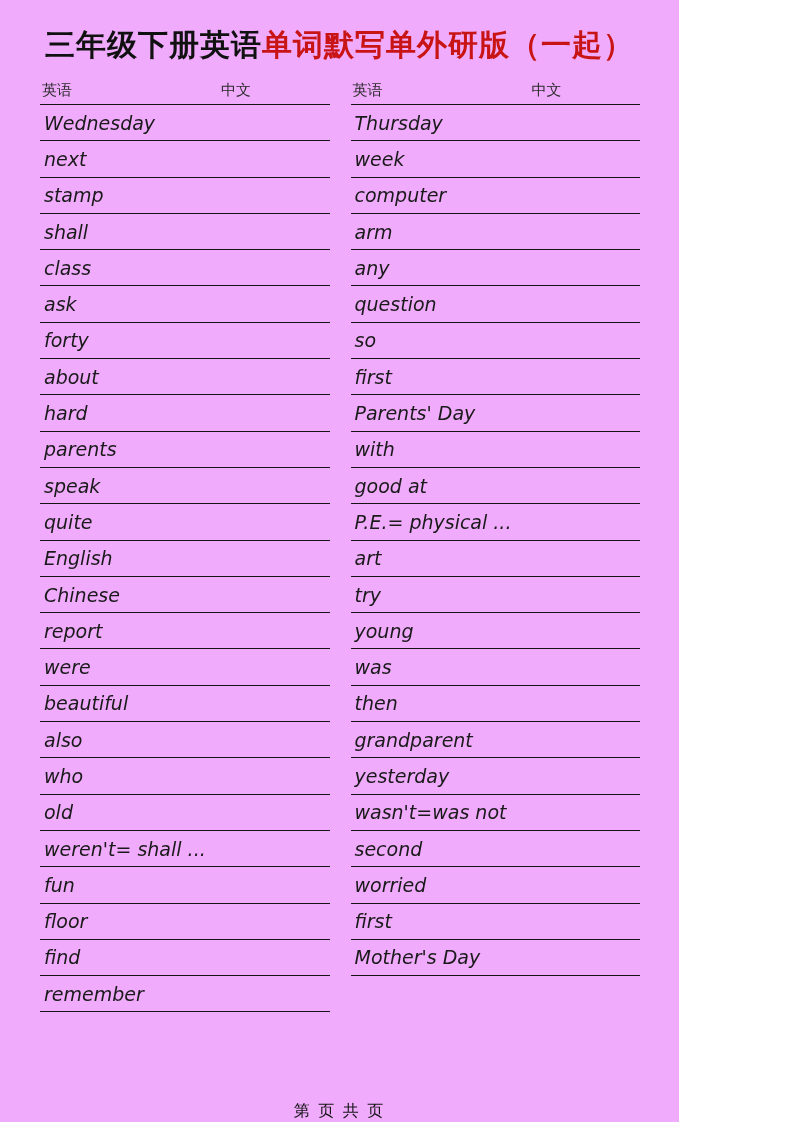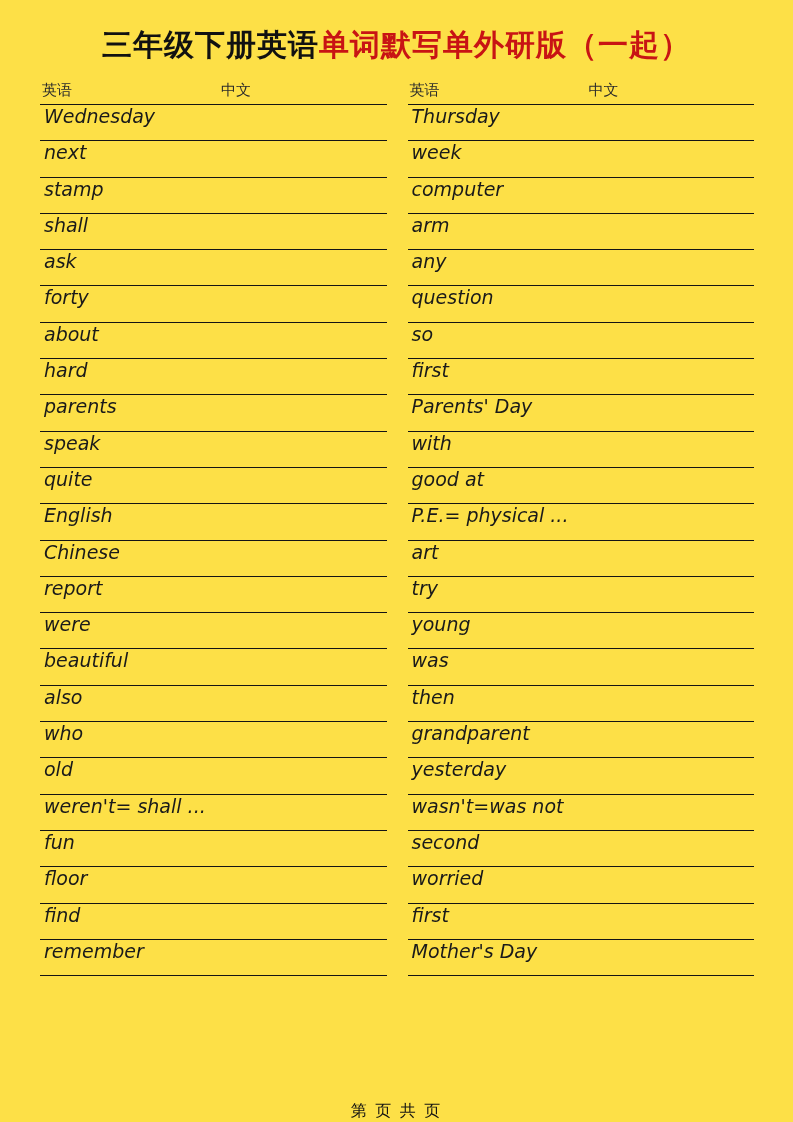--- a/index.html
+++ b/index.html
@@ -1,21 +1,21 @@
 <!DOCTYPE html>
 <html><head>
 <meta charset="utf-8">
 <style>
   * { margin: 0; padding: 0; box-sizing: border-box; }
   html, body { background: #ffffff; }
   .page {
     position: relative;
-    width: 793px;
+    width: 679px;
     height: 1122px;
-    background: #fde047;
+    background: #f0abfc;
     overflow: hidden;
     font-family: "Liberation Sans", sans-serif;
   }
   .title {
     padding-top: 25px;
     text-align: center;
     font-size: 30px;
     font-weight: bold;
     letter-spacing: 1px;
     color: #111111;
@@ -38,21 +38,21 @@
     font-family: "Liberation Serif", "DejaVu Serif", serif;
     font-size: 15px;
     color: #2b2b2b;
   }
   .col-header .h-en { width: 181px; padding-left: 2px; }
   .col-header .h-zh { }
   .row {
     height: 36.3px;
     border-bottom: 1.5px solid #141414;
     display: flex;
-    align-items: flex-start;
+    align-items: center;
   }
   .word {
     padding-left: 4px;
     font-family: "DejaVu Sans", sans-serif;
     font-style: italic;
     font-size: 19px;
     color: #1a1a1a;
     white-space: nowrap;
   }
   .footer {
@@ -87,20 +87,23 @@
       <div class="row">
           <span class="word">next</span>
         </div>
       <div class="row">
           <span class="word">stamp</span>
         </div>
       <div class="row">
           <span class="word">shall</span>
         </div>
       <div class="row">
+          <span class="word">class</span>
+        </div>
+      <div class="row">
           <span class="word">ask</span>
         </div>
       <div class="row">
           <span class="word">forty</span>
         </div>
       <div class="row">
           <span class="word">about</span>
         </div>
       <div class="row">
           <span class="word">hard</span>

